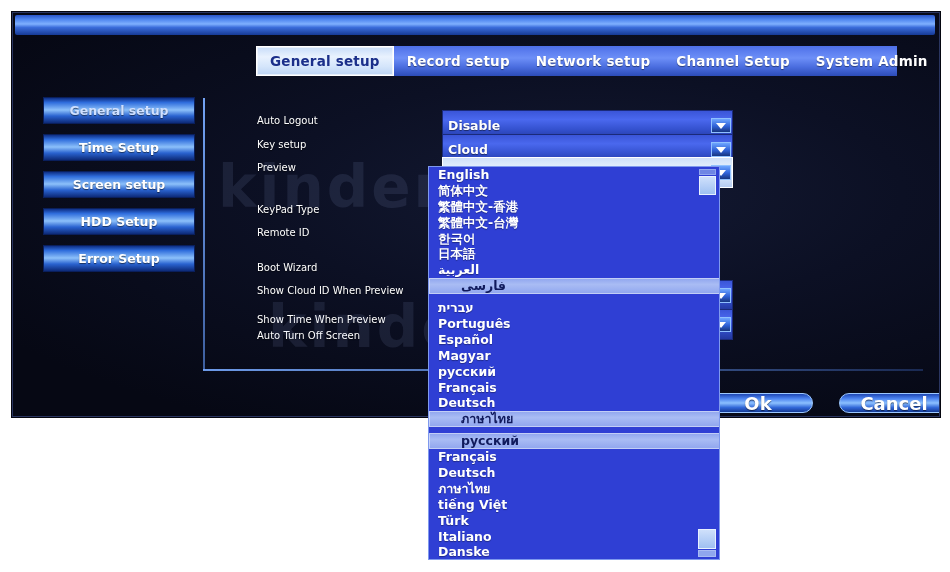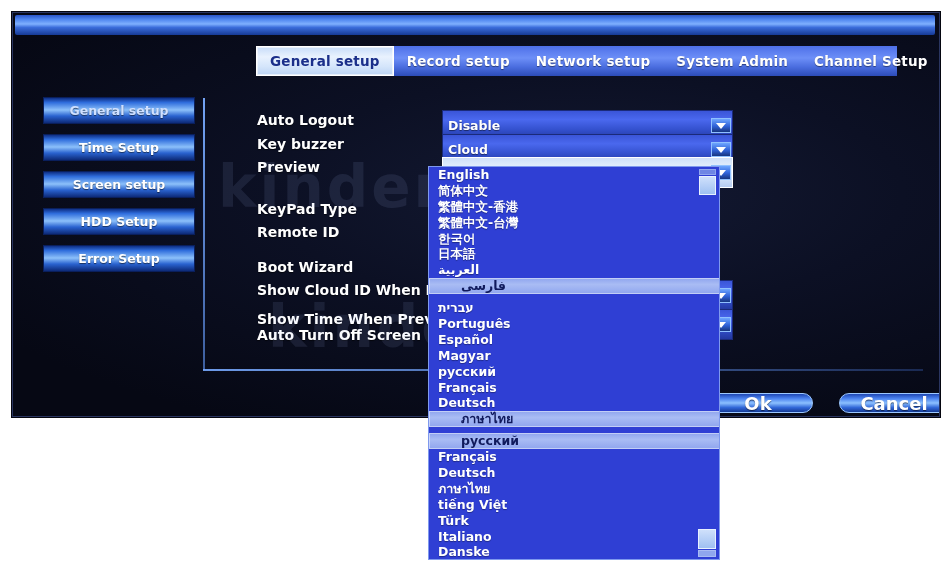--- a/index.html
+++ b/index.html
@@ -66,21 +66,21 @@
   #bottom-divider{
     position:absolute;left:190px;top:356px;width:720px;height:2px;
     background:linear-gradient(to right,rgba(120,170,255,.9),rgba(60,100,190,.35));
   }
 
   
   .form-row{
     position:absolute;left:244px;height:18px;display:flex;align-items:center;
   }
   .form-label{
-    color:#ffffff;font-size:14px;font-weight:bold;
+    color:#ffffff;font-size:10px;font-weight:normal;
     text-shadow:0 1px 1px rgba(0,0,0,.6);white-space:nowrap;
   }
 
   
   .combo{
     position:absolute;left:429px;width:291px;height:31px;
     background:linear-gradient(to bottom,#3a55d8 0%,#4a68ee 30%,#3350cd 65%,#22379f 100%);
     border:1px solid #1a2a7a;
     display:flex;align-items:center;
     box-sizing:border-box;
@@ -182,22 +182,22 @@
 
   <div id="title-strip"></div>
 
   <div class="wm" style="left:205px;top:140px;">kinder</div>
   <div class="wm" style="left:255px;top:280px;">kinder</div>
 
   <div id="tab-bar">
       <div class="tab active">General setup</div>
       <div class="tab">Record setup</div>
       <div class="tab">Network setup</div>
+      <div class="tab">Channel Setup</div>
       <div class="tab">System Admin</div>
-      <div class="tab">Channel Setup</div>
     </div>
 
   <div id="sidebar">
       <div class="side-item active">General setup</div>
       <div class="side-item">Time Setup</div>
       <div class="side-item">Screen setup</div>
       <div class="side-item">HDD Setup</div>
       <div class="side-item">Error Setup</div>
     </div>
   <div id="side-divider"></div>
@@ -207,21 +207,21 @@
       <div class="form-row" style="top: 98px;">
         <span class="form-label">Auto Logout</span>
       </div>
       <div class="combo" style="top: 97px;">
         <span class="combo-val">Disable</span>
         <span class="arrow">
           <i></i>
         </span>
       </div>
       <div class="form-row" style="top: 122px;">
-        <span class="form-label">Key buzzer</span>
+        <span class="form-label">Key setup</span>
       </div>
       <div class="combo" style="top: 121px;">
         <span class="combo-val">Cloud</span>
         <span class="arrow">
           <i></i>
         </span>
       </div>
       <div class="form-row" style="top: 145px;">
         <span class="form-label">Preview</span>
       </div>

